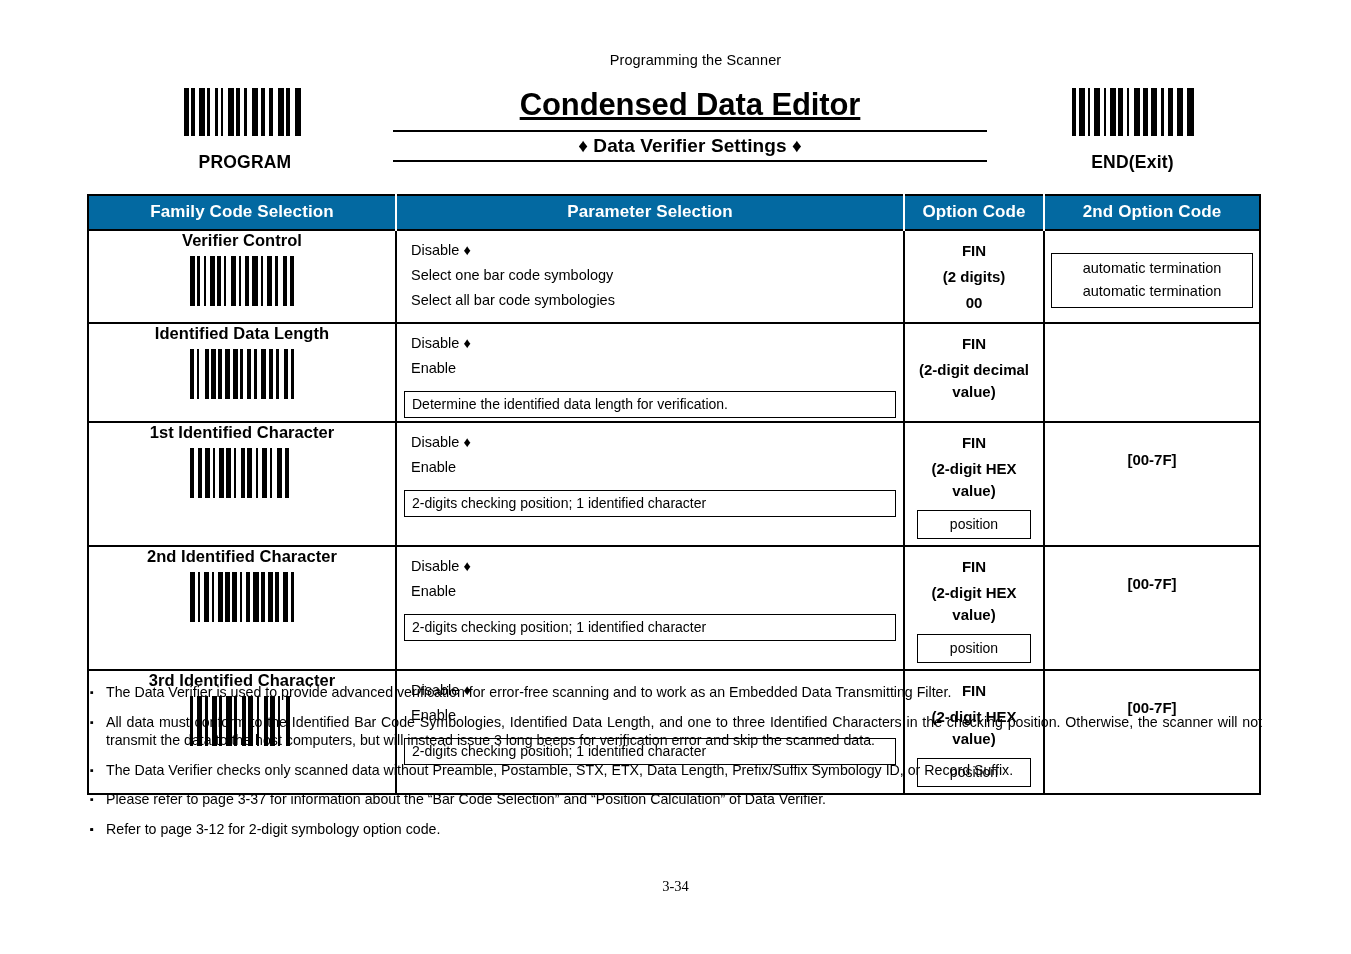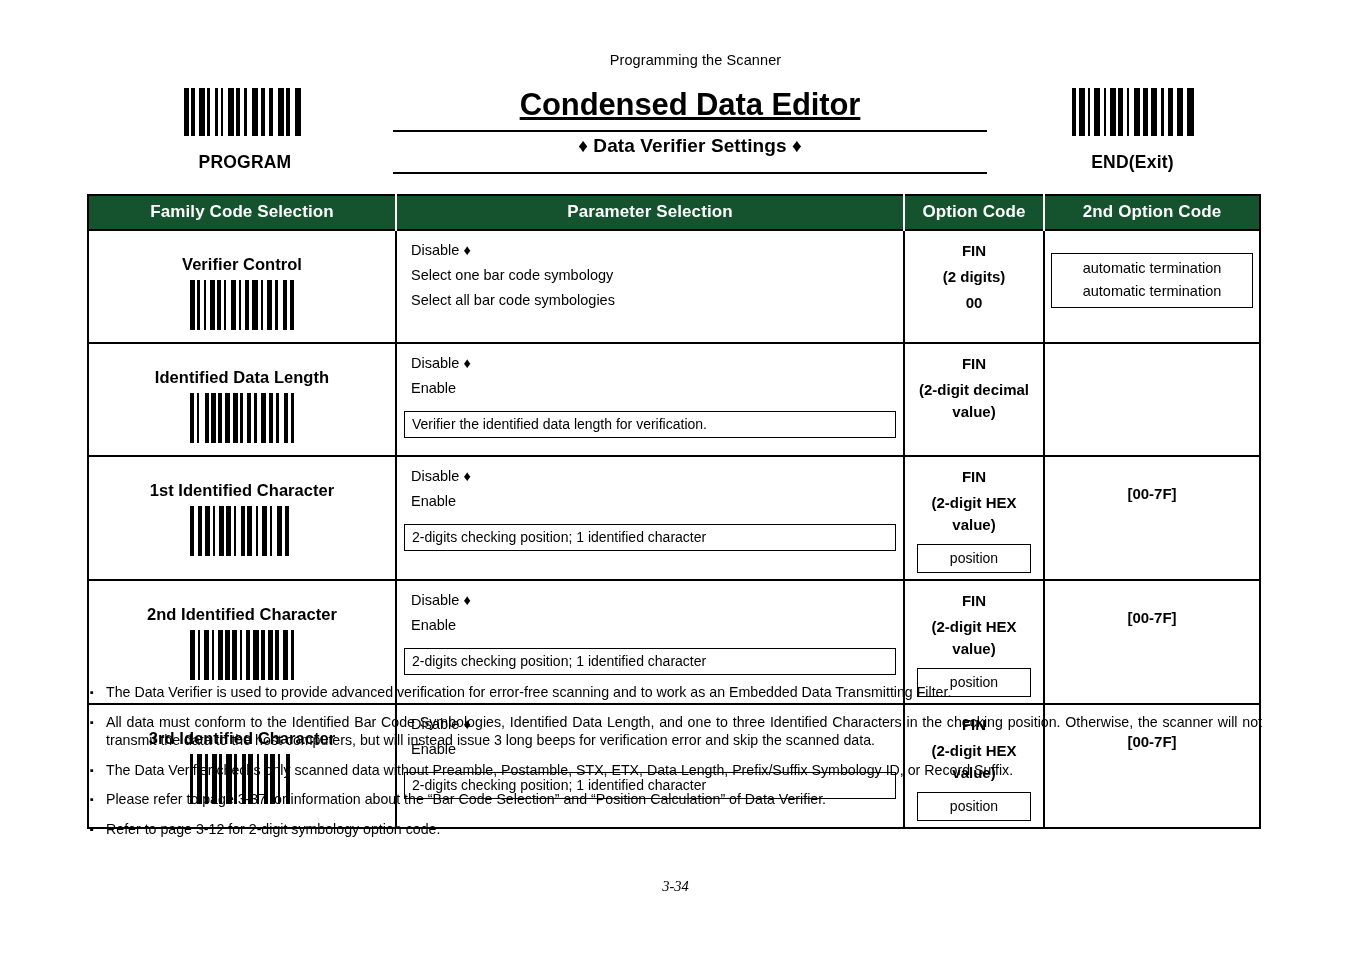--- a/index.html
+++ b/index.html
@@ -47,21 +47,21 @@
     font-weight: bold;
     letter-spacing: -0.1px;
     line-height: 38px;
     margin: 0;
     text-decoration: underline;
   }
   .subtitle-wrap {
     border-top: 2px solid #000;
     border-bottom: 2px solid #000;
     margin-top: 6px;
-    padding: 2px 0 15px 0;
+    padding: 2px 0 3px 0;
   }
   .doc-subtitle {
     font-size: 19px;
     font-weight: bold;
     letter-spacing: 0.1px;
     line-height: 23px;
   }
 
   
   .bc-top {
@@ -174,21 +174,21 @@
   .tbl {
     position: absolute;
     left: 87px;
     top: 194px;
     width: 1172px;
     border-collapse: collapse;
     table-layout: fixed;
     border: 2px solid #000;
   }
   .tbl th {
-    background: #14532d;
+    background: #0369a1;
     color: #fff;
     font-size: 17px;
     font-weight: bold;
     padding: 6px 2px 7px 2px;
     text-align: center;
     letter-spacing: 0.1px;
   }
   .tbl th.sep { border-left: 2px solid #fff; }
   .tbl td {
     border-top: 2px solid #000;
@@ -196,21 +196,21 @@
     padding: 0;
   }
   .tbl td.col-family  { border-right: 2px solid #000; text-align: center; }
   .tbl td.col-param   { border-right: 2px solid #000; }
   .tbl td.col-option  { border-right: 2px solid #000; text-align: center; }
   .tbl td.col-option2 { text-align: center; }
 
   .family-title {
     font-size: 16.5px;
     font-weight: bold;
-    padding-top: 24px;
+    padding-top: 0;
     letter-spacing: 0.05px;
   }
   .family-bc { padding: 6px 0 8px 0; }
 
   
   .param-list {
     padding: 7px 0 6px 0;
   }
   .param-row {
     font-size: 14.5px;
@@ -285,21 +285,20 @@
 
   
   .footer {
     position: absolute;
     top: 878px;
     left: 0;
     width: 1351px;
     text-align: center;
     font-size: 14.5px;
     font-family: "Liberation Serif", serif;
-    font-style: italic;
   }
 </style>
 </head>
 <body>
 
 <div class="page">
 
   <div class="running-head">Programming the Scanner</div>
 
   <div class="bc-top left">
@@ -372,21 +371,21 @@
           <div class="family-title">Identified Data Length</div>
           <div class="family-bc">
             <div class="barcode cell bcD"></div>
           </div>
         </td>
         <td class="col-param">
           <div class="param-list">
             <div class="param-row">Disable ♦</div>
             <div class="param-row">Enable</div>
           </div>
-          <div class="param-note">Verifier the identified data length for verification.</div>
+          <div class="param-note">Determine the identified data length for verification.</div>
         </td>
         <td class="col-option">
           <div class="opt-stack">
             <div class="opt-line">FIN</div>
             <div class="opt-line">(2-digit decimal value)</div>
           </div>
         </td>
         <td class="col-option2"></td>
       </tr>
 

